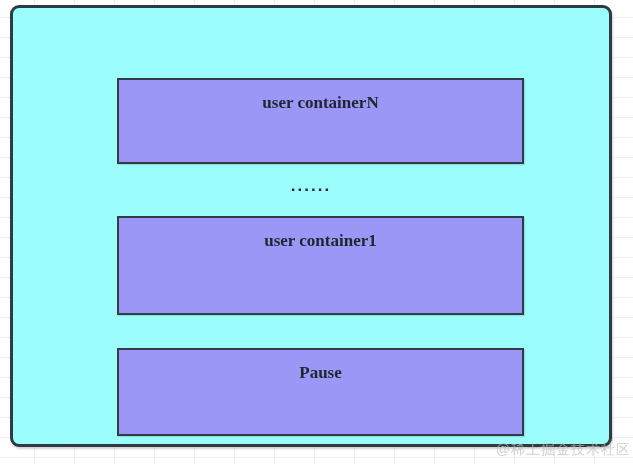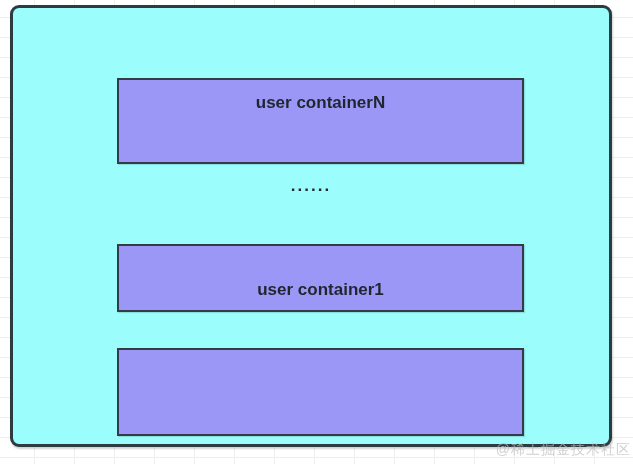--- a/index.html
+++ b/index.html
@@ -45,27 +45,28 @@
     color: var(--text);
     letter-spacing: 0.5px;
   }
   .cbox {
     position: absolute;
     left: 104px;
     width: 407px;
     background: var(--container-fill);
     border: 2px solid var(--container-border);
     display: flex;
-    flex-direction: row;
+    flex-direction: column;
     justify-content: space-between;
     padding: 13px 0 10px 0;
     box-shadow: 1px 1px 1px rgba(0,0,0,0.12);
+    font-family: Liberation Serif, serif;
   }
   .cbox-n     { top: 70px;  height: 86px; }
-  .cbox-1     { top: 236px; height: 68px; align-items: flex-end; }
+  .cbox-1     { top: 208px; height: 99px; align-items: flex-end; }
   .cbox-pause { top: 340px; height: 88px; }
   .cline {
     width: 100%;
     text-align: center;
     font-size: 17px;
     font-weight: bold;
     color: var(--text);
   }
   .dots {
     position: absolute;
@@ -100,17 +101,18 @@
     <div class="cline">user containerN</div>
   </div>
 
   <div class="dots">......</div>
 
   <div class="cbox cbox-1">
     <div class="cline">user container1</div>
   </div>
 
   <div class="cbox cbox-pause">
+    <div class="cline">Pause</div>
   </div>
 
 </div>
 
 <div class="watermark">@稀土掘金技术社区</div>
 
 </body></html>

